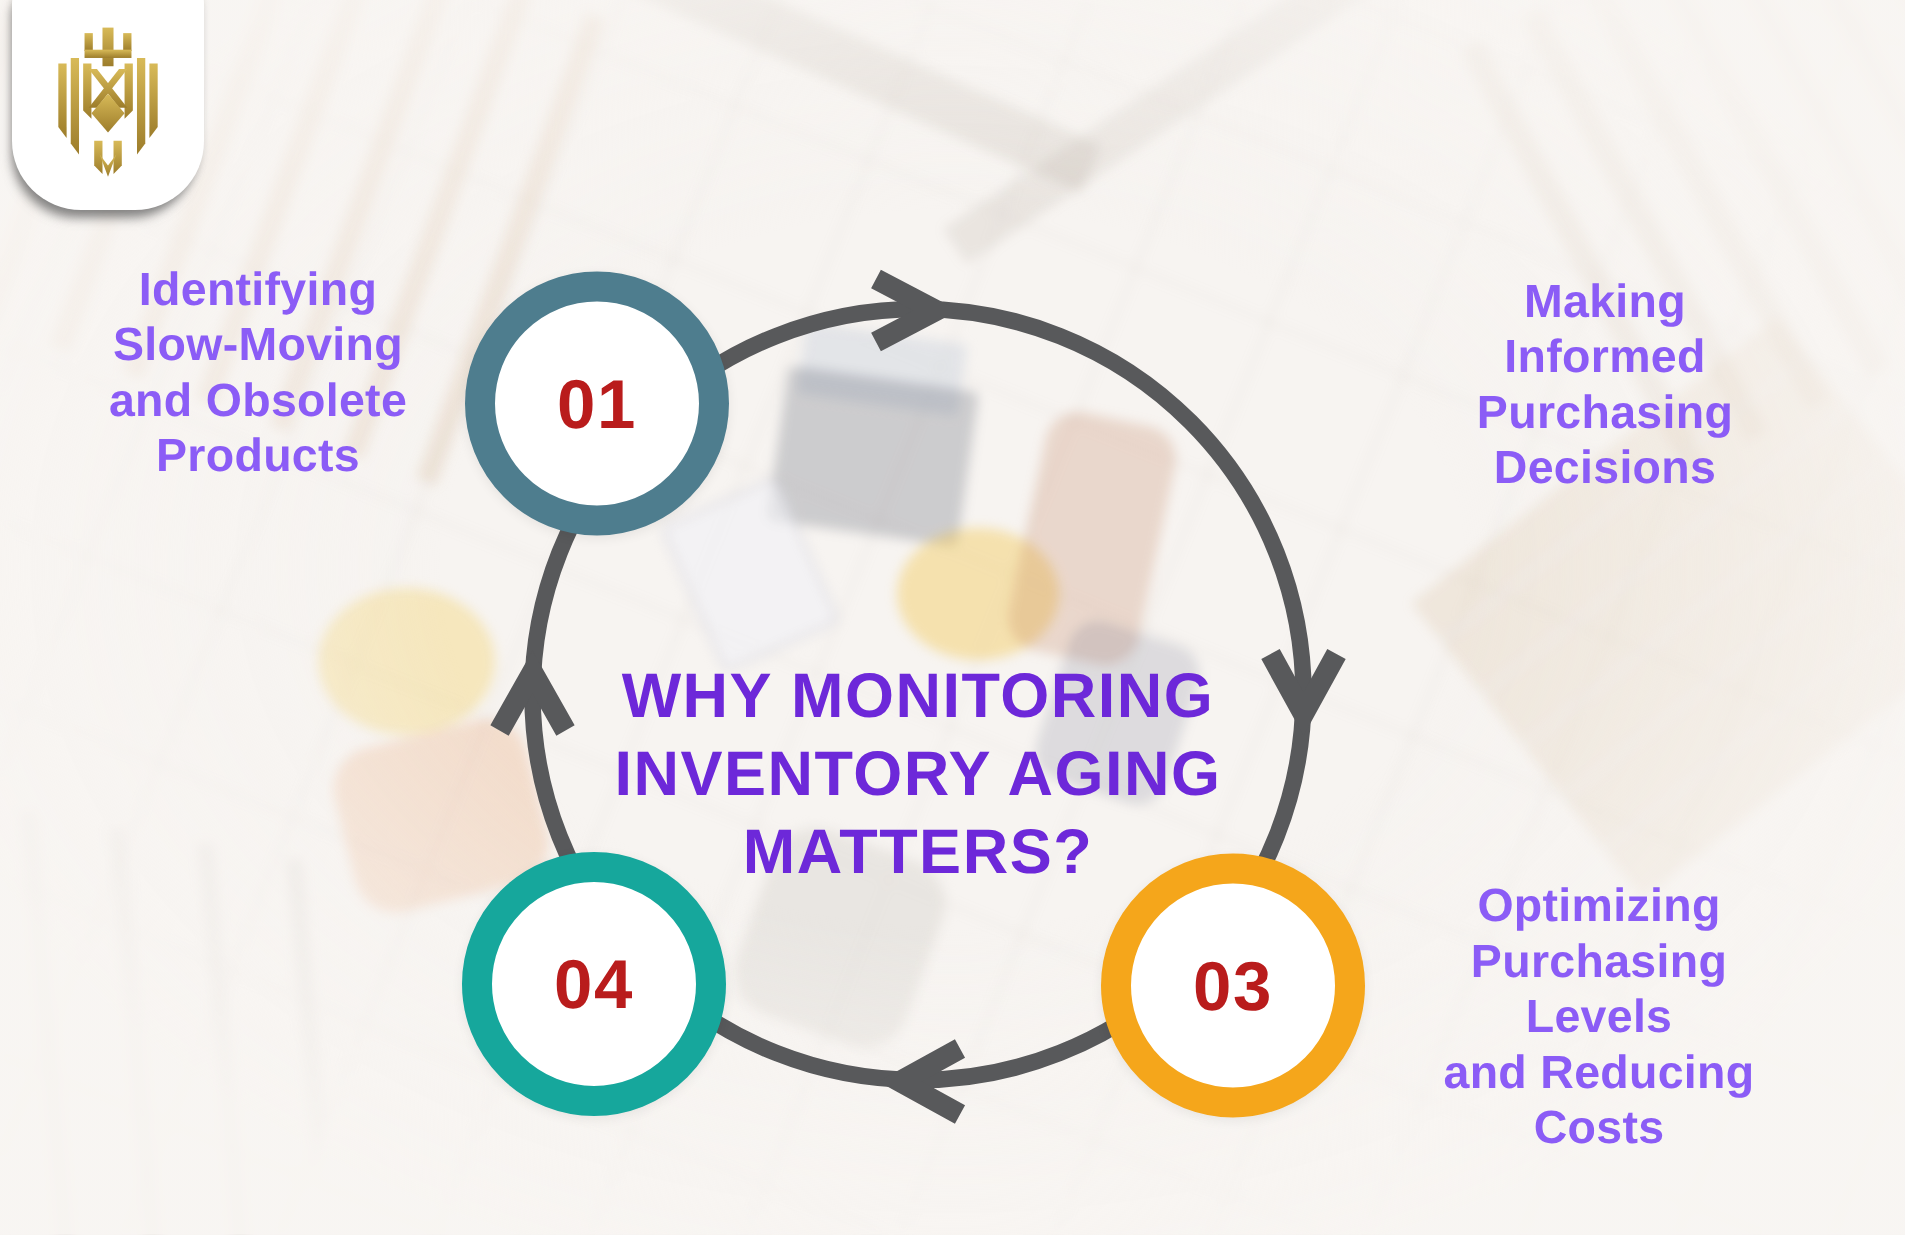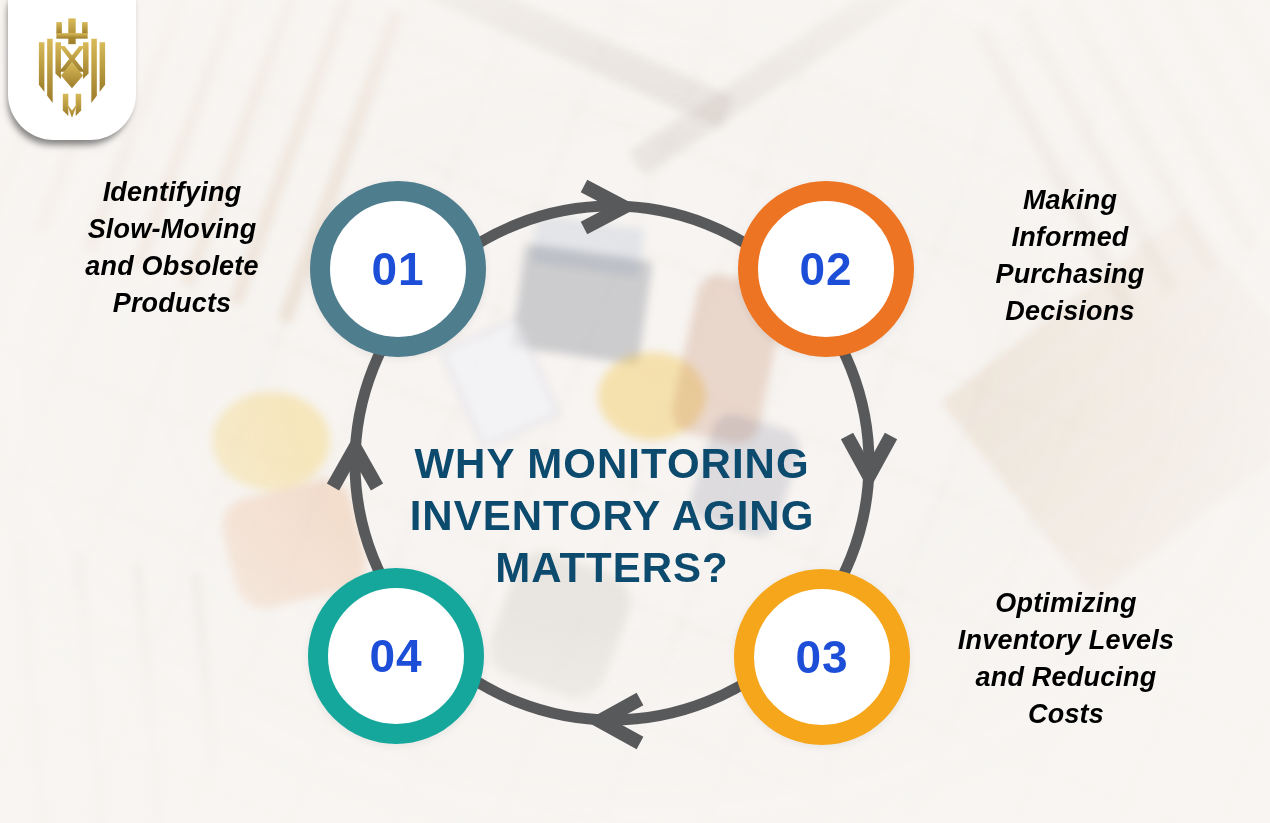--- a/index.html
+++ b/index.html
@@ -39,29 +39,29 @@
   .bg-wash{position:absolute;inset:0;
     background:radial-gradient(ellipse at 50% 46%, rgba(247,244,241,0) 38%, rgba(248,245,242,0.88) 78%);}
   
   .ring{position:absolute;left:0;top:0;}
   
   .step-circle{
     position:absolute;width:176px;height:176px;box-sizing:border-box;border-radius:50%;
     border:20px solid #888;background:#ffffff;display:flex;align-items:center;justify-content:center;
     box-shadow:0 2px 8px rgba(0,0,0,0.07);
   }
-  .step-number{font-size:46px;font-weight:700;color:#1d4ed8;letter-spacing:1px;}
+  .step-number{font-size:46px;font-weight:700;color:#b91c1c;letter-spacing:1px;}
   .pos-c1{left:310px;top:181px;}
   .pos-c2{left:738px;top:181px;}
   .pos-c3{left:734px;top:569px;}
   .pos-c4{left:308px;top:568px;}
   
   .step-label{
     position:absolute;white-space:pre-line;text-align:center;
-    font-size:27px;line-height:37px;font-weight:700;color:#000000;letter-spacing:0.2px;font-style:italic;
+    font-size:31px;line-height:37px;font-weight:700;color:#8b5cf6;letter-spacing:0.2px;
   }
   .pos-l1{left:22px;top:174px;width:300px;}
   .pos-l2{left:950px;top:182px;width:240px;text-align:center;}
   .pos-l3{left:928px;top:585px;width:276px;}
   .pos-l4{left:45px;top:597px;width:250px;}
   
   .title{
     position:absolute;left:352px;top:410px;width:520px;
     white-space:pre-line;text-align:center;
     font-size:42px;line-height:52px;font-weight:700;letter-spacing:1px;color:#2d2d2d;
@@ -104,44 +104,41 @@
     <circle cx="612" cy="463" r="257" fill="none" stroke="currentColor" stroke-width="11"></circle>
     <polyline points="584,186 624,207 584,228" fill="none" stroke="currentColor" stroke-width="14"></polyline>
     <polyline points="847,436 869,476 891,436" fill="none" stroke="currentColor" stroke-width="14"></polyline>
     <polyline points="640,699 600,721 640,743" fill="none" stroke="currentColor" stroke-width="14"></polyline>
     <polyline points="333,487 355,448 377,487" fill="none" stroke="currentColor" stroke-width="14"></polyline>
   </svg>
 
   <div class="step-circle pos-c1" style="border-color: rgb(78, 125, 142);">
     <span class="step-number">01</span>
   </div>
-  <div class="step-circle pos-c2" style="border-color: rgb(237, 116, 35);">
-    <span class="step-number">02</span>
-  </div>
   <div class="step-circle pos-c3" style="border-color: rgb(245, 166, 27);">
     <span class="step-number">03</span>
   </div>
   <div class="step-circle pos-c4" style="border-color: rgb(22, 167, 156); justify-content: center;">
     <span class="step-number">04</span>
   </div>
 
   <div class="step-label pos-l1">Identifying
 Slow-Moving
 and Obsolete
 Products</div>
   <div class="step-label pos-l2">Making
 Informed
 Purchasing
 Decisions</div>
   <div class="step-label pos-l3">Optimizing
-Inventory Levels
+Purchasing Levels
 and Reducing
 Costs</div>
 
-  <h1 class="title" style="color: #0c4a6e;">WHY MONITORING
+  <h1 class="title" style="color: #6d28d9;">WHY MONITORING
 INVENTORY AGING
 MATTERS?</h1>
 
   <div class="logo-card">
     <svg width="92" height="110" viewBox="0 0 100 118">
       <defs>
         <linearGradient id="gold" x1="0" y1="0" x2="0" y2="1">
           <stop offset="0" stop-color="#d8ba58"></stop>
           <stop offset="1" stop-color="#9d7d2b"></stop>
         </linearGradient>

